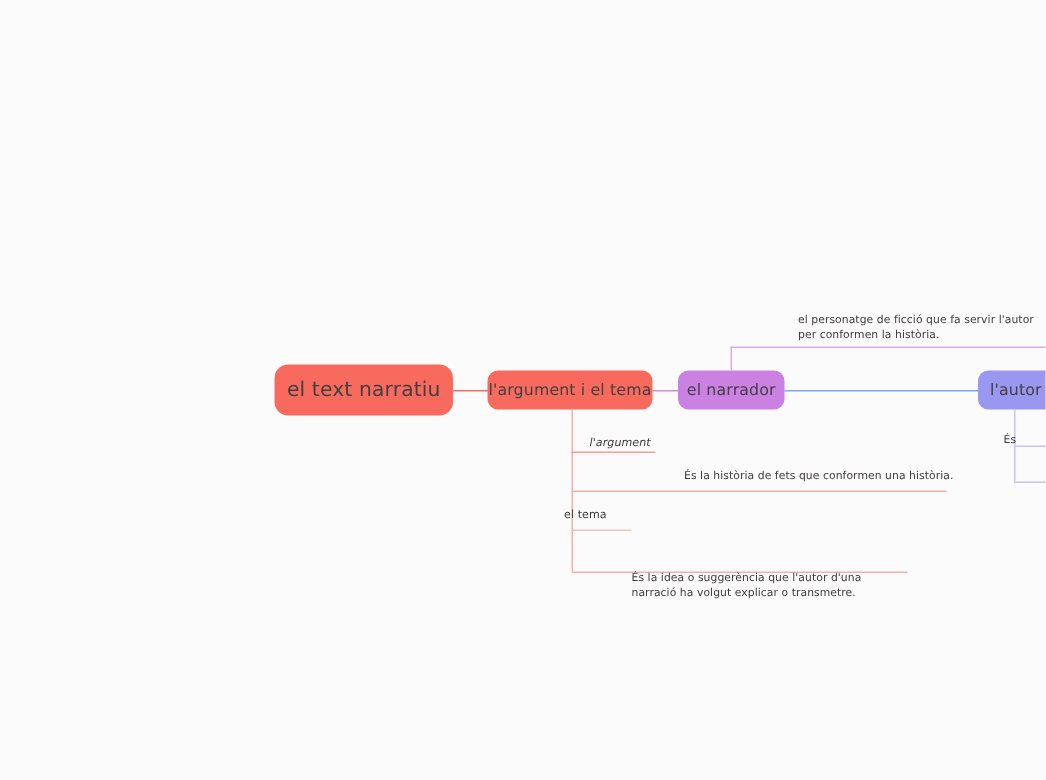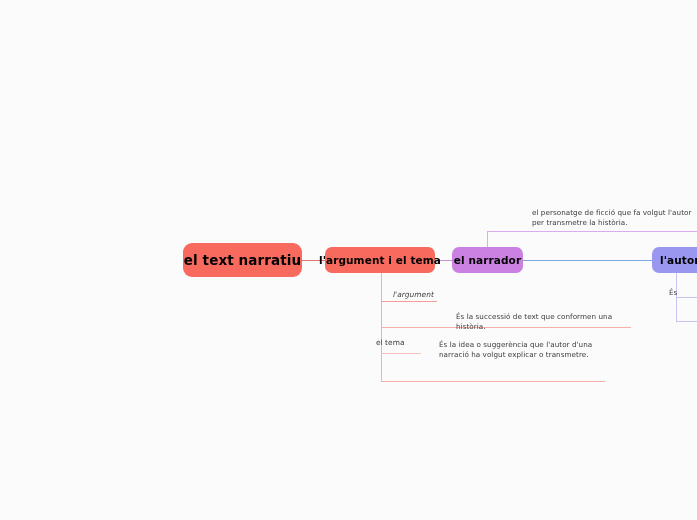--- a/index.html
+++ b/index.html
@@ -23,22 +23,22 @@
   }
 
   
   .node {
     position: absolute;
     box-sizing: border-box;
     display: flex;
     align-items: center;
     justify-content: center;
     border-radius: 7px;
-    color: #000000;
-    font-weight: bold;
+    color: #404040;
+    font-weight: normal;
     white-space: nowrap;
     letter-spacing: 0.1px;
     z-index: 5;
   }
 
   .node-root {
     left: 183px;
     top: 243px;
     width: 119px;
     height: 34px;
@@ -134,23 +134,23 @@
   <div class="node node-root">el text narratiu</div>
 
   <div class="node node-l1-purple">el narrador</div>
 
   <div class="node node-l1-coral">l'argument i el tema</div>
 
   <div class="node node-l1-blue">l'autor</div>
 
   <div class="leaf leaf-title" style="left:393px; top:290px;font-style:italic;">l'argument</div>
 
-  <div class="leaf" style="left:456px; top:312px; width:180px;">És la successió de text que conformen una història.</div>
+  <div class="leaf" style="left:456px; top:312px; width:180px;">És la història de fets que conformen una història.</div>
 
   <div class="leaf leaf-title" style="left:376px; top:338px;">el tema</div>
 
-  <div class="leaf" style="left:421px; top:340px; width:184px;margin-left:18px;">És la idea o suggerència que l'autor d'una narració ha volgut explicar o transmetre.</div>
+  <div class="leaf" style="left:421px; top:380px; width:184px;">És la idea o suggerència que l'autor d'una narració ha volgut explicar o transmetre.</div>
 
-  <div class="leaf" style="left:532px; top:208px; width:164px;">el personatge de ficció que fa volgut l'autor per transmetre la història.</div>
+  <div class="leaf" style="left:532px; top:208px; width:164px;">el personatge de ficció que fa servir l'autor per conformen la història.</div>
 
   <div class="leaf leaf-clip" style="left:657px; top:288px; width:11px; white-space:nowrap;padding-left:12px;">És</div>
 
 </div>
 
 </body></html>

